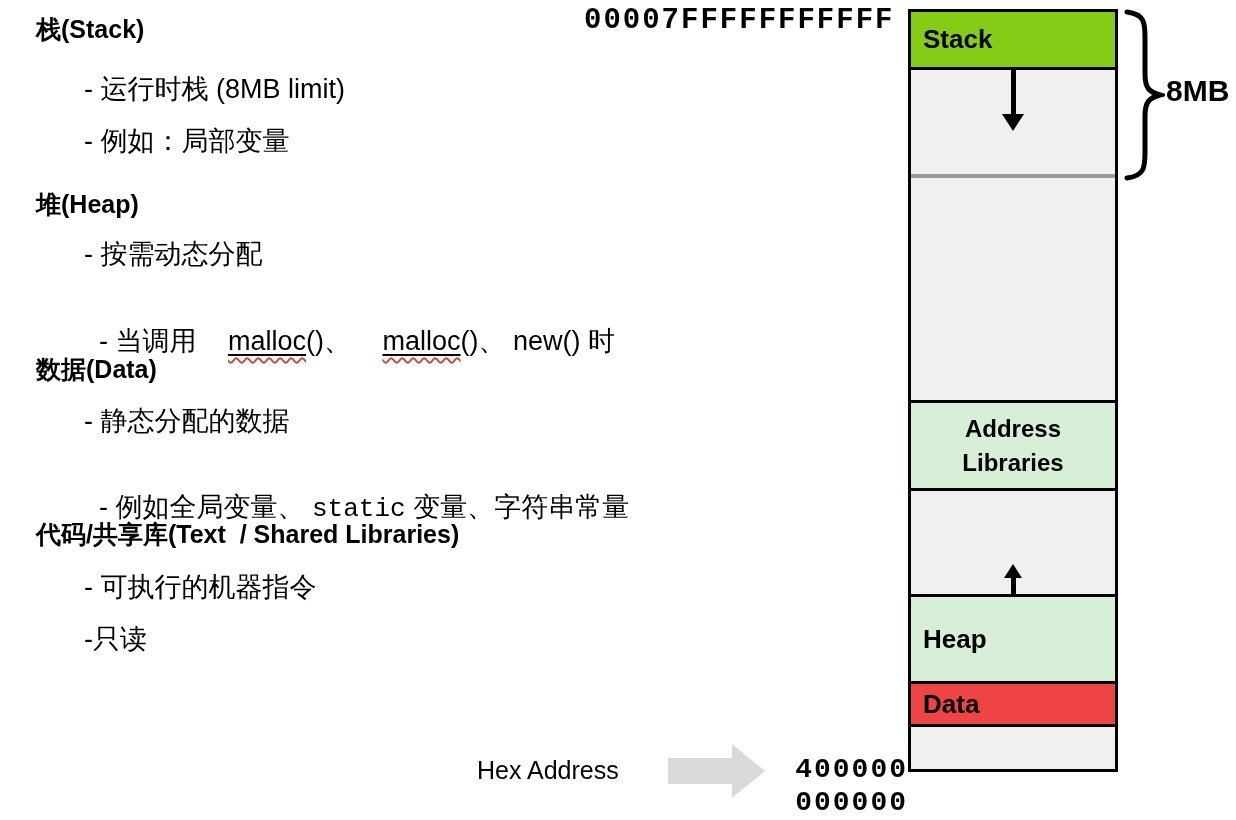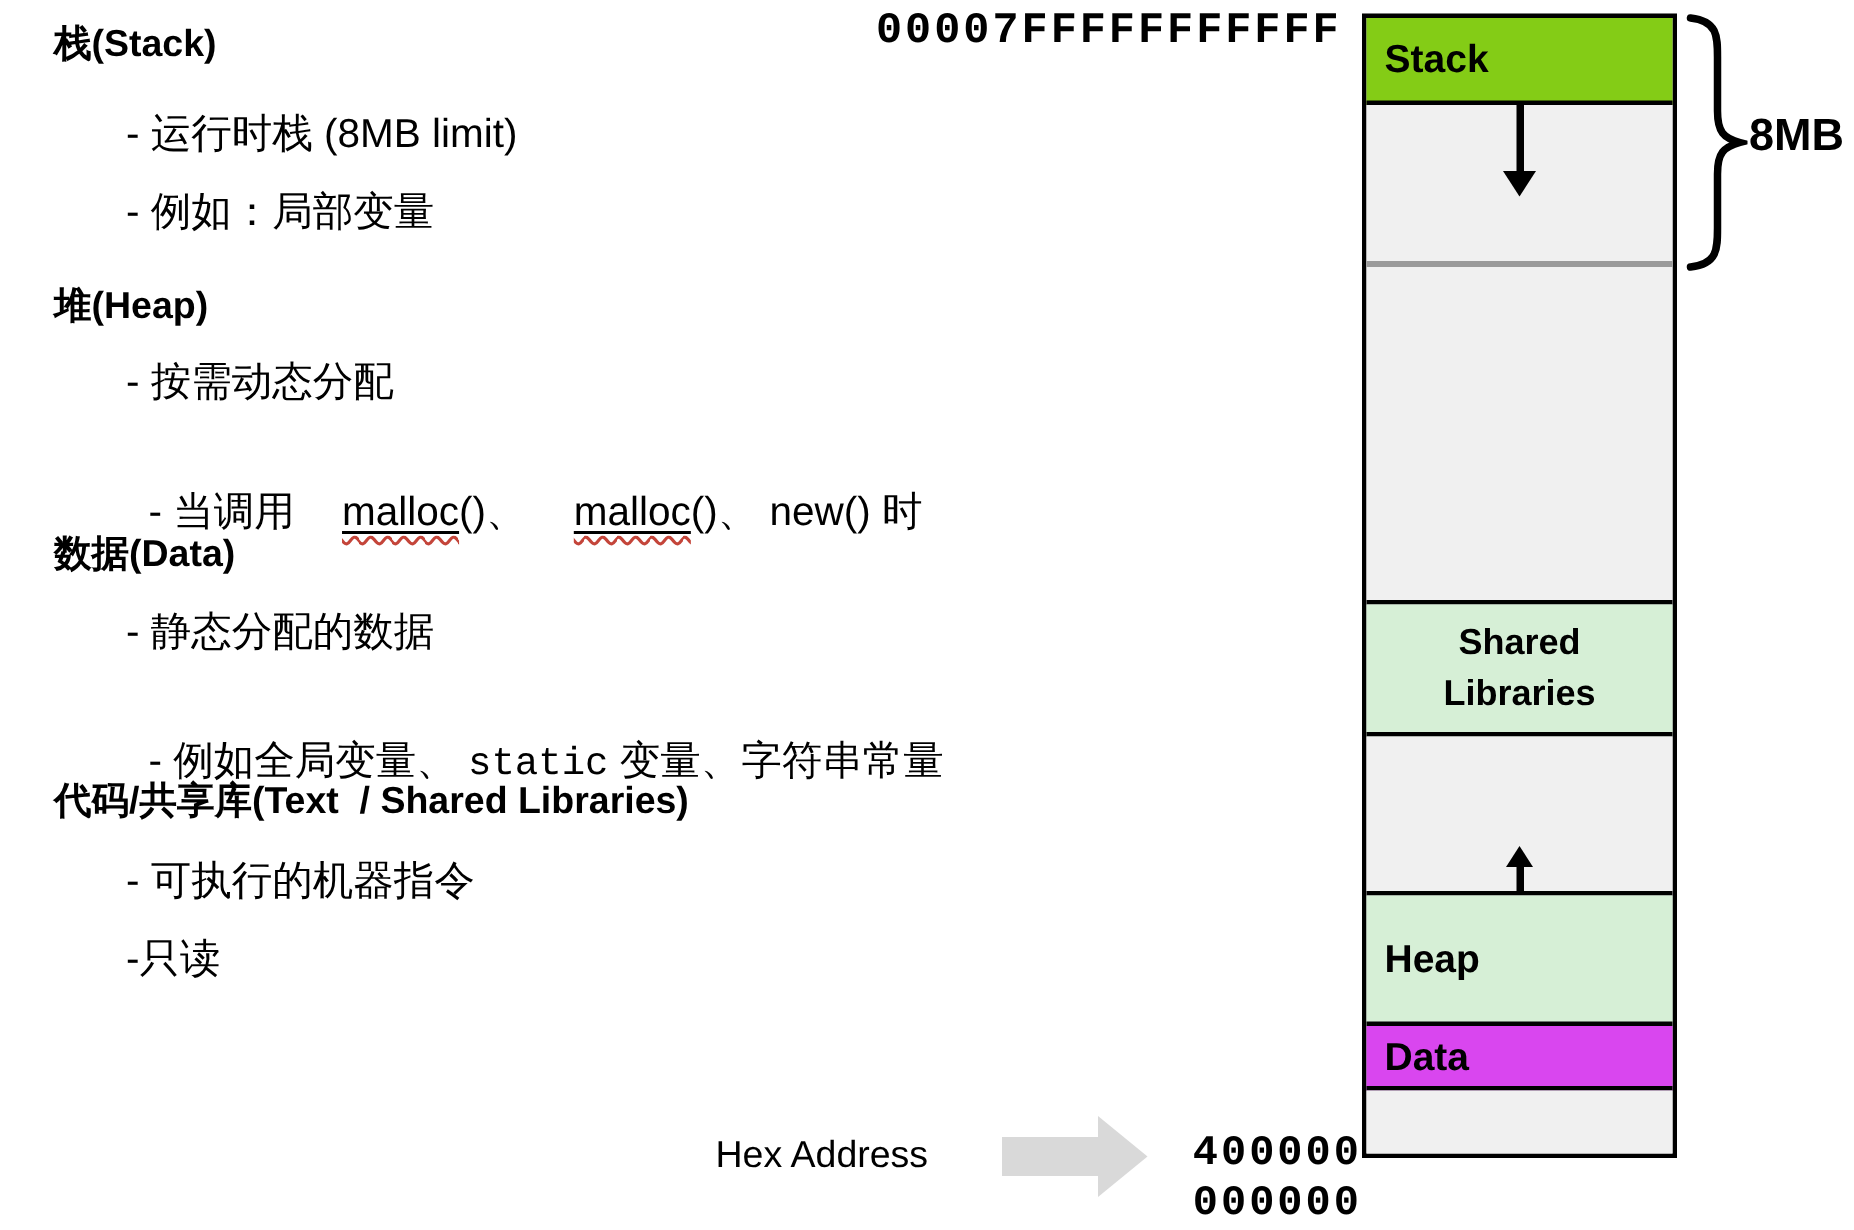--- a/index.html
+++ b/index.html
@@ -42,21 +42,21 @@
   .seg { position:relative; }
   .seg-label { font-weight:700; font-size:26px; padding-left:12px; }
   #seg-stack  { height:55px; background:#84cc16; border-bottom:3px solid #000; display:flex; align-items:center; }
   #seg-empty1 { height:104px; background:#f0f0f0; border-bottom:4px solid #9a9a9a; }
   #seg-empty2 { height:222px; background:#f0f0f0; border-bottom:3px solid #000; }
   #seg-shared { height:85px; background:#d6efd6; border-bottom:3px solid #000;
     display:flex; align-items:center; justify-content:center; }
   #seg-shared .shared-label { font-weight:700; font-size:24px; line-height:1.4; text-align:center; width:140px; }
   #seg-empty3 { height:103px; background:#f0f0f0; border-bottom:3px solid #000; }
   #seg-heap   { height:84px; background:#d6efd6; border-bottom:3px solid #000; display:flex; align-items:center; }
-  #seg-data   { height:40px; background:#d946ef; border-bottom:3px solid #000; display:flex; align-items:center; }
+  #seg-data   { height:40px; background:#ef4444; border-bottom:3px solid #000; display:flex; align-items:center; }
   #seg-text   { height:40px; background:#f5f2c1; border-bottom:3px solid #000; display:flex; align-items:center; }
   #seg-bottom { height:42px; background:#f0f0f0; }
 
   
   .down-arrow { position:absolute; left:50%; top:0; transform:translateX(-50%); }
   .down-arrow .shaft { width:5px; height:45px; background:#000; margin:0 auto; }
   .down-arrow .head  { width:0; height:0; margin-top:-1px;
     border-left:11px solid transparent; border-right:11px solid transparent; border-top:17px solid #000; }
   .up-arrow { position:absolute; left:50%; bottom:0; transform:translateX(-50%); }
   .up-arrow .head { width:0; height:0; margin:0 auto;
@@ -97,21 +97,21 @@
     <span class="seg-label">Stack</span>
   </div>
   <div class="seg" id="seg-empty1">
     <div class="down-arrow">
       <div class="shaft"></div>
         <div class="head"></div>
     </div>
   </div>
   <div class="seg" id="seg-empty2"></div>
   <div class="seg" id="seg-shared">
-    <span class="shared-label">Shared Libraries</span>
+    <span class="shared-label">Address Libraries</span>
   </div>
   <div class="seg" id="seg-empty3">
     <div class="up-arrow">
       <div class="head"></div>
         <div class="shaft"></div>
     </div>
   </div>
   <div class="seg" id="seg-heap">
     <span class="seg-label">Heap</span>
   </div>

